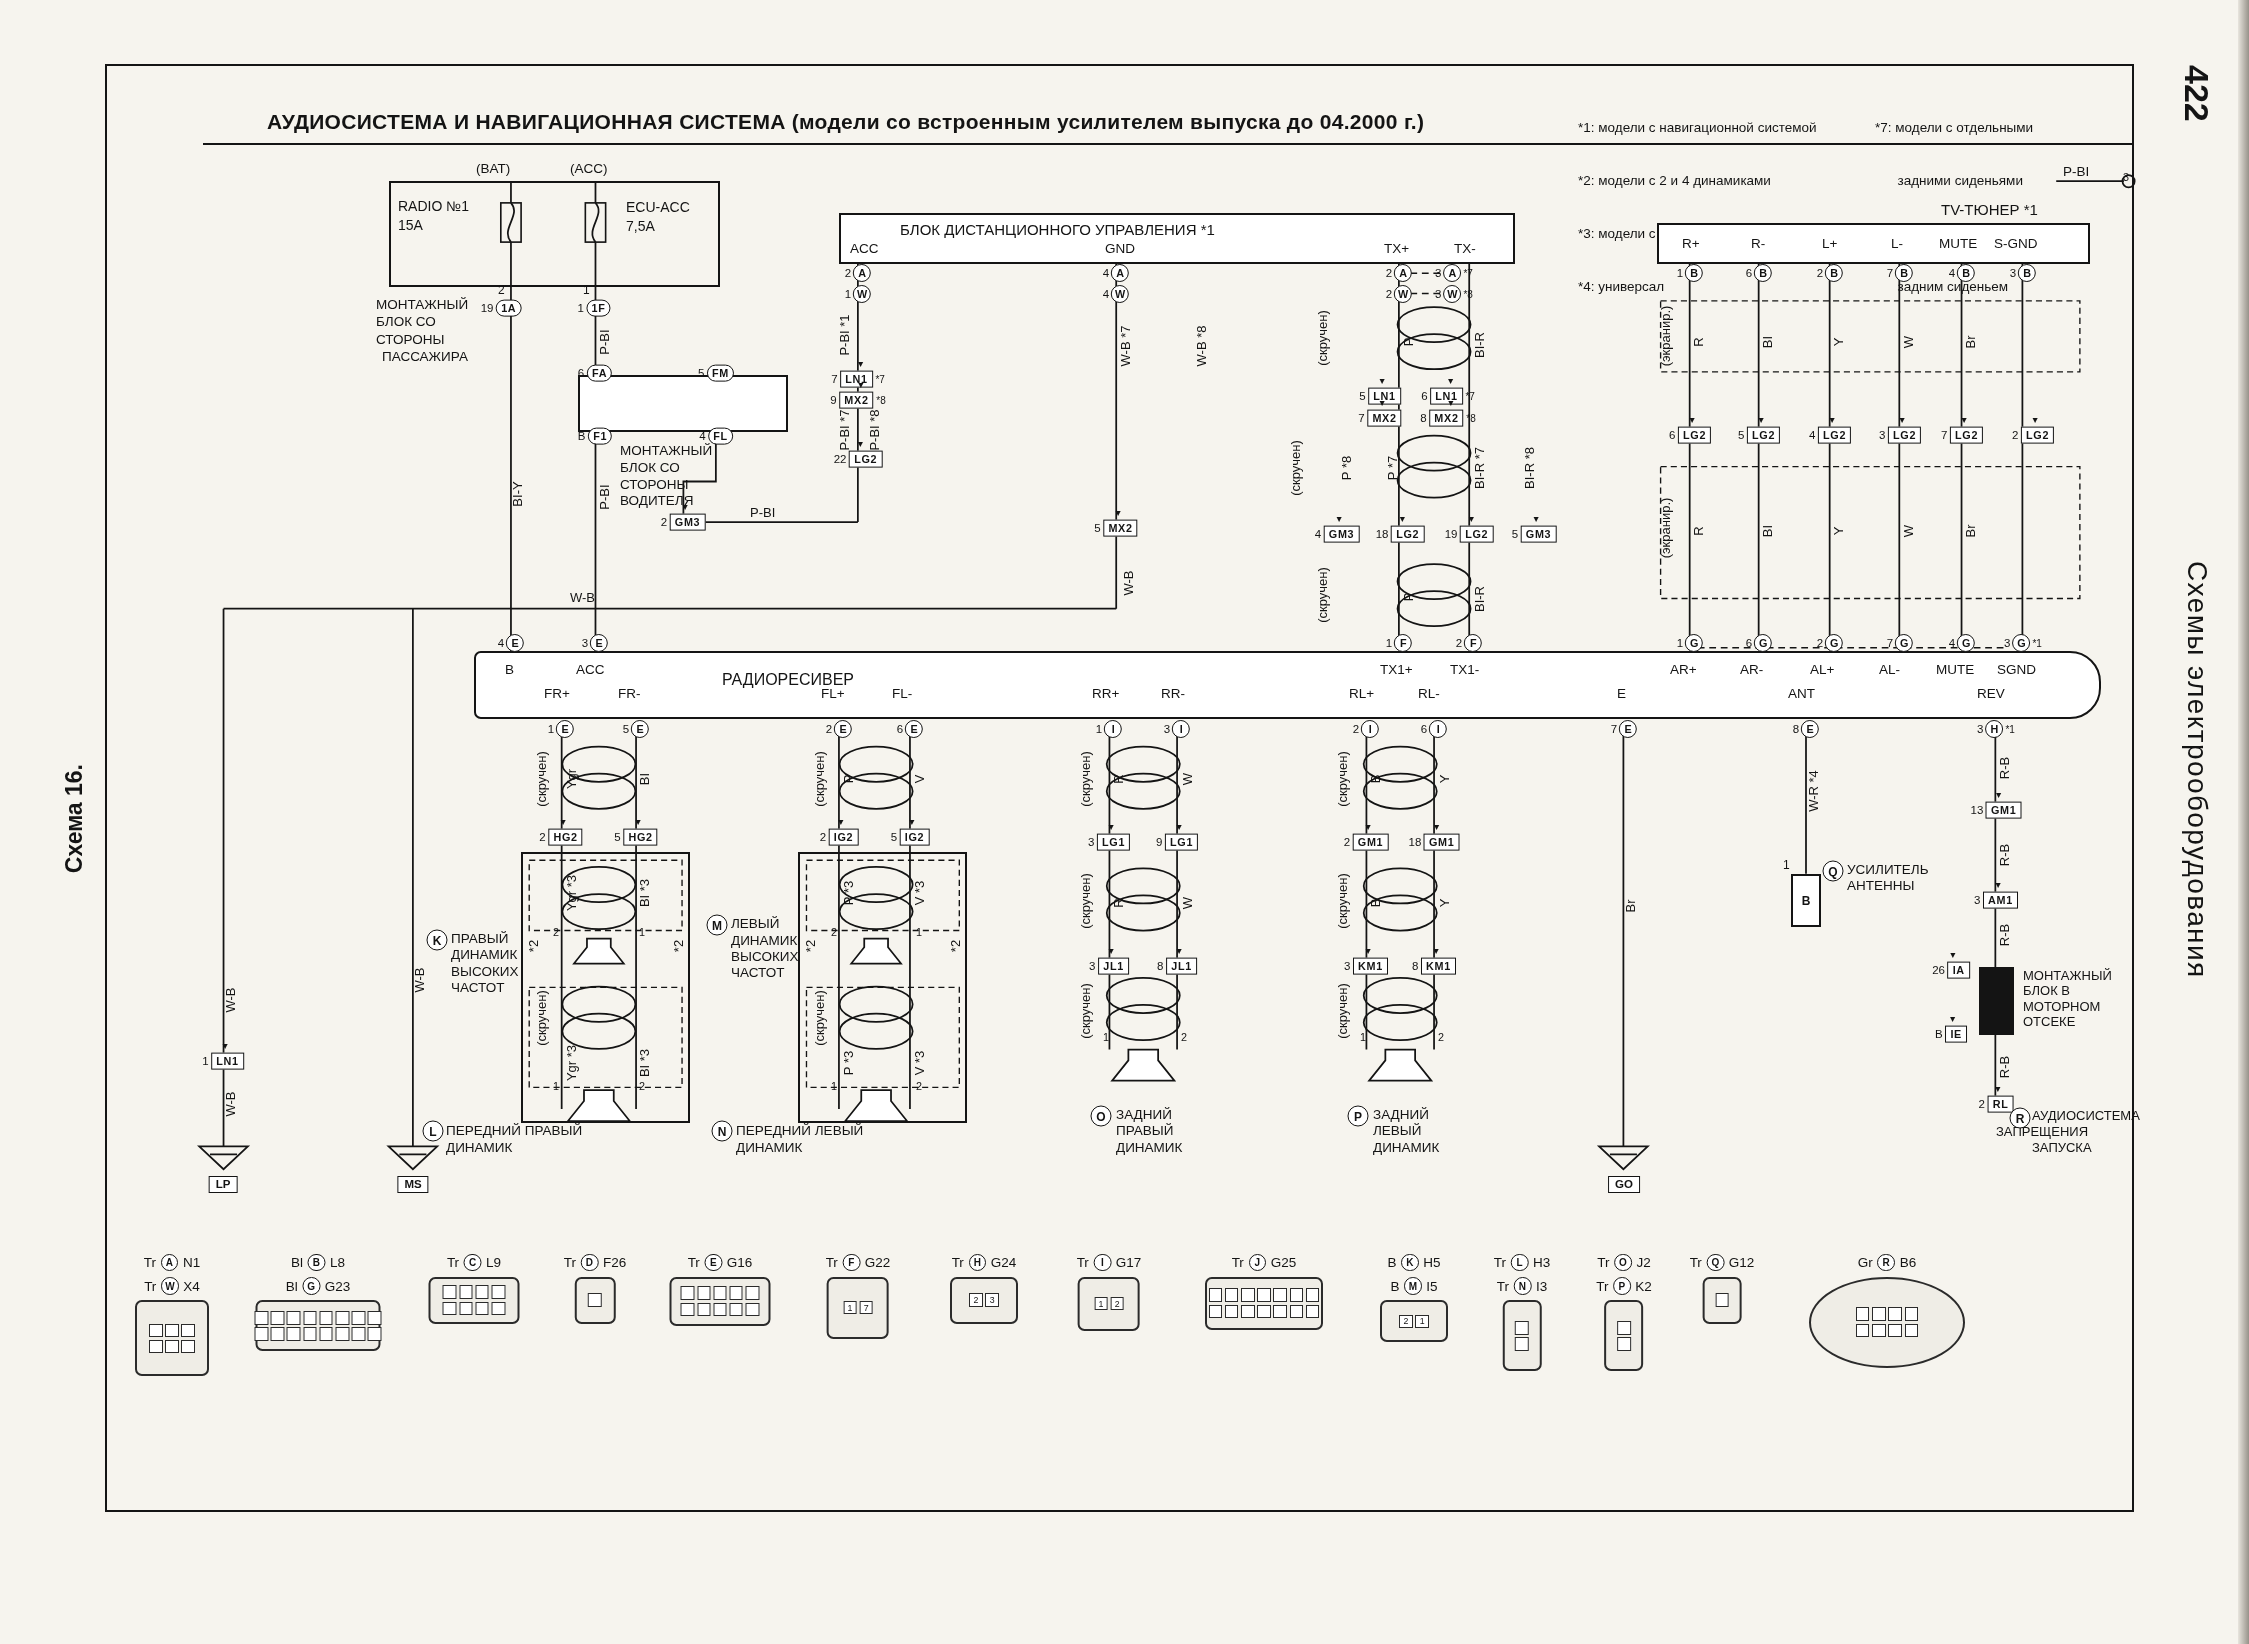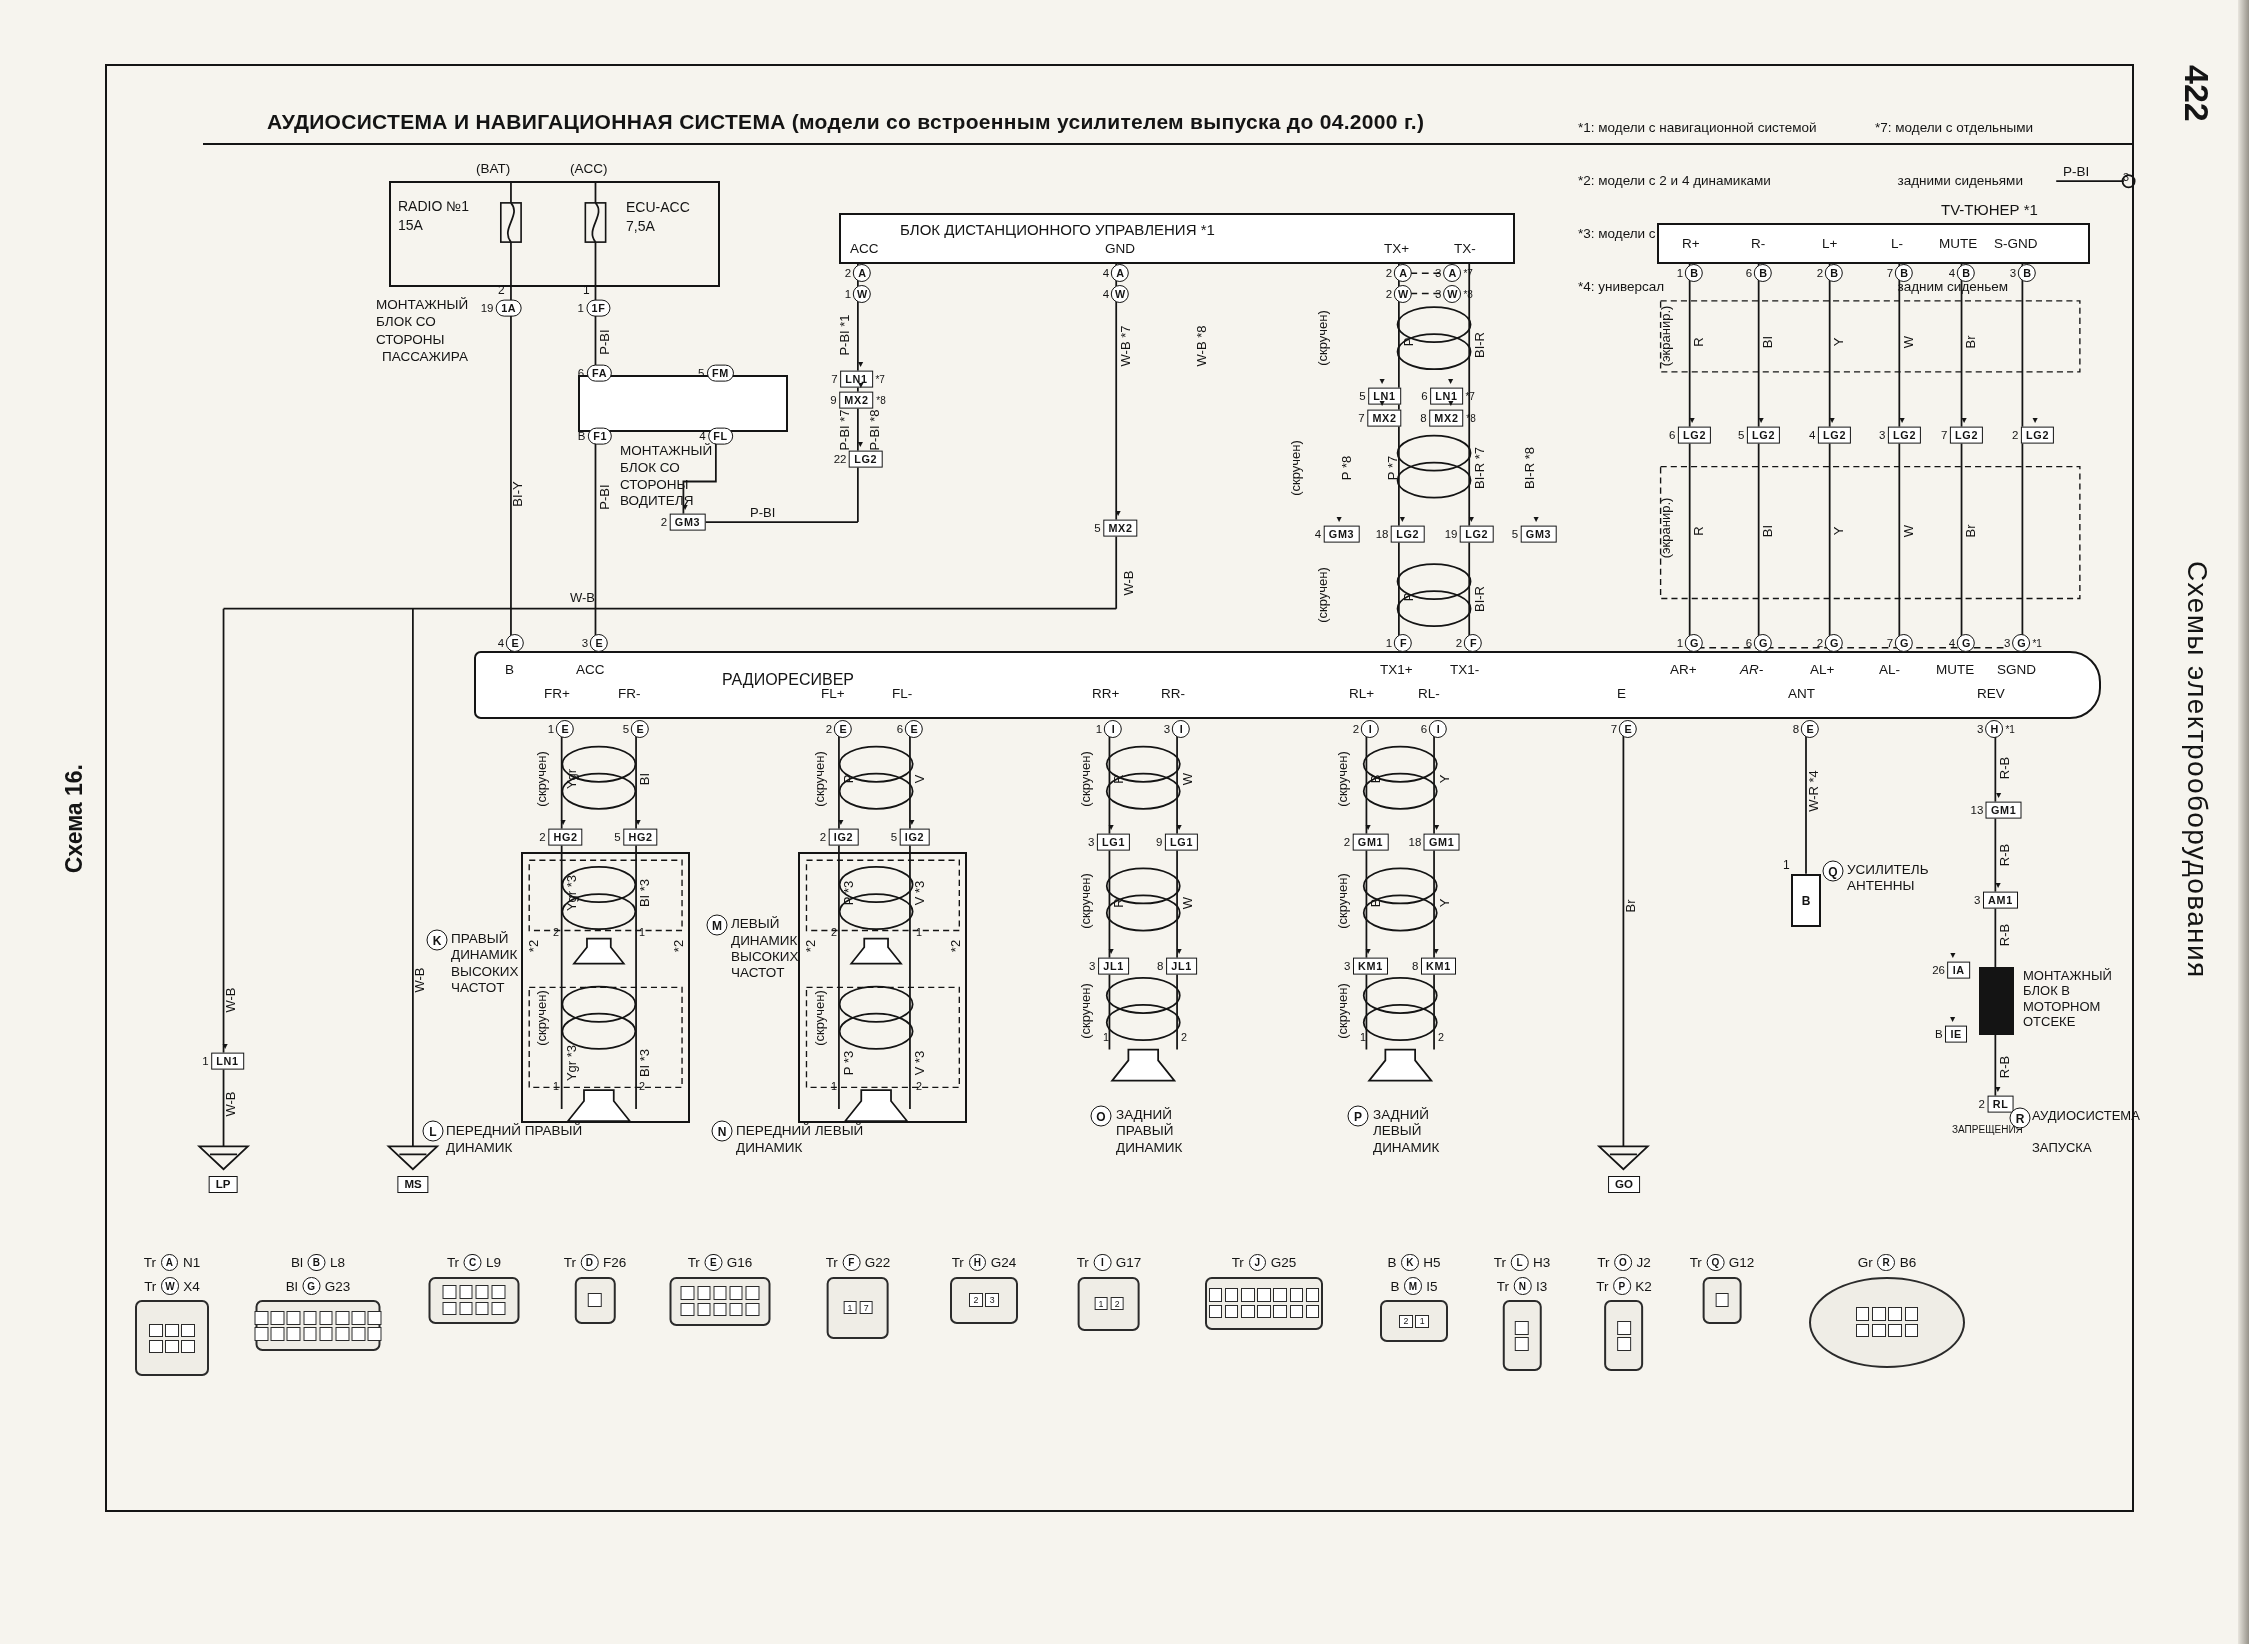--- a/index.html
+++ b/index.html
@@ -203,21 +203,21 @@
       <div class="t" style="left: 1822px; top: 237px;">L+</div>
       <div class="t" style="left: 1891px; top: 237px;">L-</div>
       <div class="t" style="left: 1939px; top: 237px;">MUTE</div>
       <div class="t" style="left: 1994px; top: 237px;">S-GND</div>
       <div class="t" style="left: 505px; top: 663px;">B</div>
       <div class="t" style="left: 576px; top: 663px;">ACC</div>
       <div class="t" style="left: 722px; top: 672px; font-size: 16px;">РАДИОРЕСИВЕР</div>
       <div class="t" style="left: 1380px; top: 663px;">TX1+</div>
       <div class="t" style="left: 1450px; top: 663px;">TX1-</div>
       <div class="t" style="left: 1670px; top: 663px;">AR+</div>
-      <div class="t" style="left: 1740px; top: 663px; font-style: italic;">AR-</div>
+      <div class="t" style="left: 1740px; top: 663px;">AR-</div>
       <div class="t" style="left: 1810px; top: 663px;">AL+</div>
       <div class="t" style="left: 1879px; top: 663px;">AL-</div>
       <div class="t" style="left: 1936px; top: 663px;">MUTE</div>
       <div class="t" style="left: 1997px; top: 663px;">SGND</div>
       <div class="t" style="left: 544px; top: 687px;">FR+</div>
       <div class="t" style="left: 618px; top: 687px;">FR-</div>
       <div class="t" style="left: 821px; top: 687px;">FL+</div>
       <div class="t" style="left: 892px; top: 687px;">FL-</div>
       <div class="t" style="left: 1092px; top: 687px; text-align: right;">RR+</div>
       <div class="t" style="left: 1161px; top: 687px;">RR-</div>
@@ -244,21 +244,21 @@
       <div class="t" style="left: 1373px; top: 1108px;">ЗАДНИЙ</div>
       <div class="t" style="left: 1373px; top: 1124px;">ЛЕВЫЙ</div>
       <div class="t" style="left: 1373px; top: 1141px;">ДИНАМИК</div>
       <div class="t" style="left: 1847px; top: 863px;">УСИЛИТЕЛЬ</div>
       <div class="t" style="left: 1847px; top: 879px;">АНТЕННЫ</div>
       <div class="t" style="left: 2023px; top: 969px; font-size: 13px;">МОНТАЖНЫЙ</div>
       <div class="t" style="left: 2023px; top: 984px; font-size: 13px;">БЛОК В</div>
       <div class="t" style="left: 2023px; top: 1000px; font-size: 13px;">МОТОРНОМ</div>
       <div class="t" style="left: 2023px; top: 1015px; font-size: 13px;">ОТСЕКЕ</div>
       <div class="t" style="left: 2032px; top: 1109px; font-size: 13px;">АУДИОСИСТЕМА</div>
-      <div class="t" style="left: 1952px; top: 1125px; font-size: 10px;">ЗАПРЕЩЕНИЯ</div>
+      <div class="t" style="left: 1996px; top: 1125px; font-size: 13px;">ЗАПРЕЩЕНИЯ</div>
       <div class="t" style="left: 2032px; top: 1141px; font-size: 13px;">ЗАПУСКА</div>
       <div class="t" style="left: 498px; top: 284px; font-size: 12px;">2</div>
       <div class="t" style="left: 583px; top: 284px; font-size: 12px;">1</div>
       <div class="t" style="left: 1783px; top: 859px; font-size: 12px;">1</div>
       <div class="t" style="left: 2063px; top: 165px;">P-BI</div>
       <div class="t" style="left: 2123px; top: 172px; font-size: 10.8px;">3</div>
       <div class="t" style="left: 750px; top: 506px; font-size: 13px;">P-BI</div>
       <div class="t" style="left: 570px; top: 591px; font-size: 13px;">W-B</div>
       <div class="t" style="left: 553px; top: 927px; font-size: 10.8px;">2</div>
       <div class="t" style="left: 639px; top: 927px; font-size: 10.8px;">1</div>

